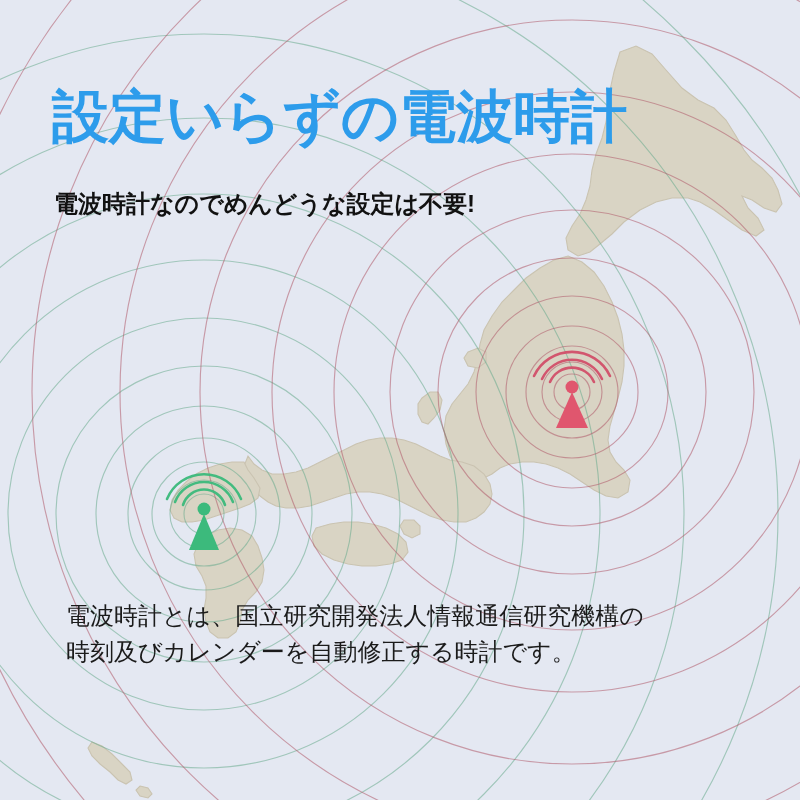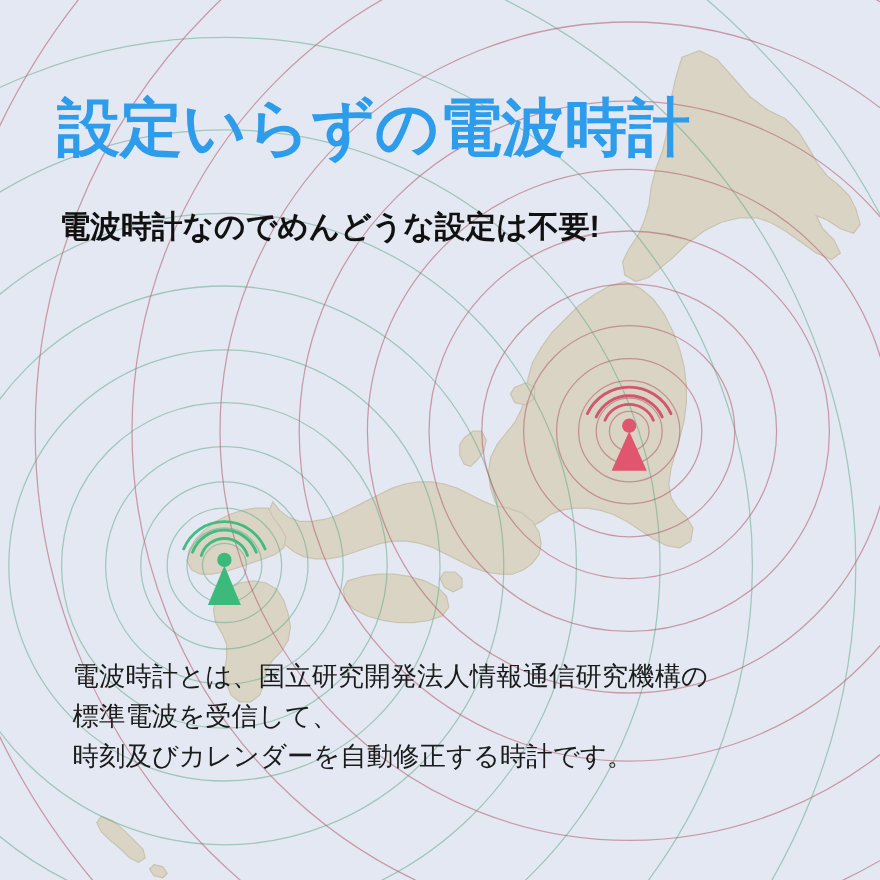--- a/index.html
+++ b/index.html
@@ -39,21 +39,21 @@
     color: #2d9ceb;
     letter-spacing: 0px;
     line-height: 1.0;
     white-space: nowrap;
     font-family: "Liberation Sans", "DejaVu Sans", sans-serif;
   }
   #sub-title {
     position: absolute;
     left: 54px;
     top: 192px;
-    font-size: 28px;
+    font-size: 24px;
     font-weight: bold;
     color: #111111;
     letter-spacing: 0px;
     line-height: 1.0;
     white-space: nowrap;
     text-align: right;
   }
   #body-copy {
     position: absolute;
     left: 66px;
@@ -213,19 +213,18 @@
   </svg>
 
   <div class="text-layer">
 
     <div id="main-title">設定いらずの電波時計</div>
 
     <div id="sub-title">電波時計なのでめんどうな設定は不要!</div>
 
     <div id="body-copy">
       <div>電波時計とは、国立研究開発法人情報通信研究機構の</div>
-      <div>標準電波を受信して、</div>
       <div>時刻及びカレンダーを自動修正する時計です。</div>
     </div>
 
   </div>
 
 </div>
 
 </body></html>

